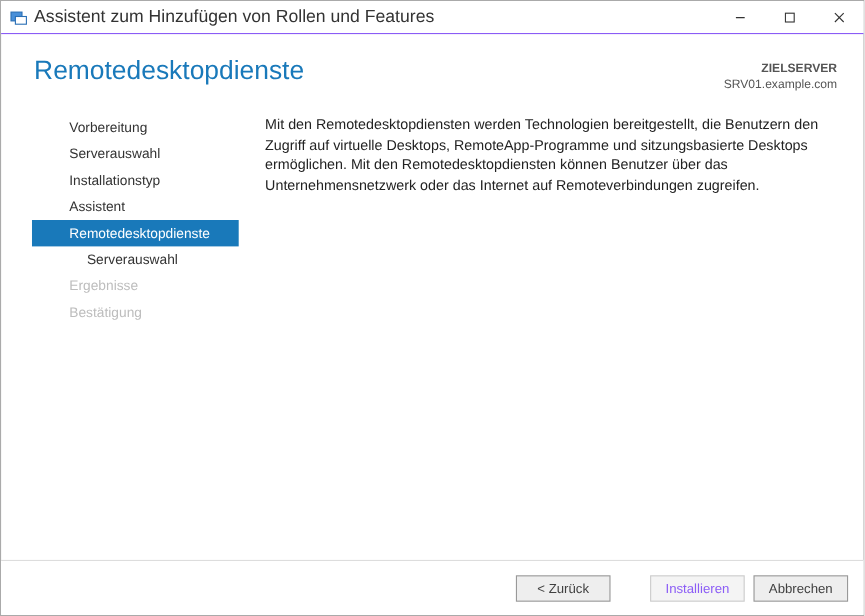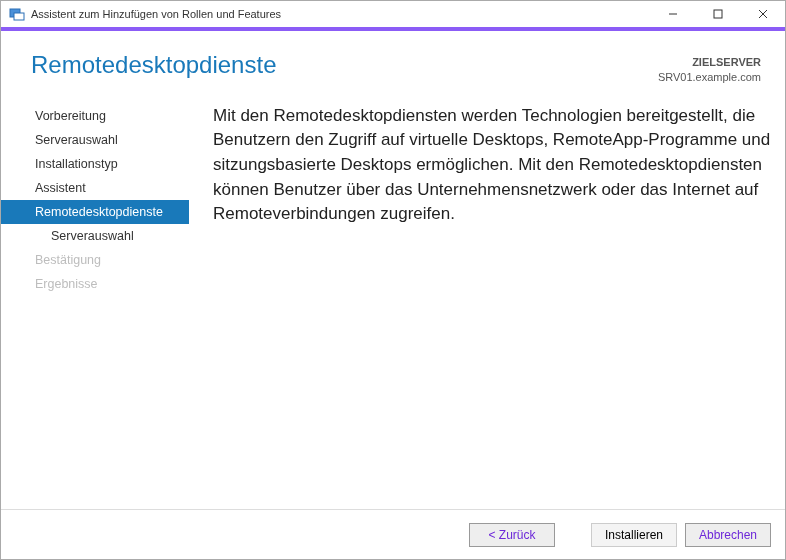--- a/index.html
+++ b/index.html
@@ -17,23 +17,23 @@
     display: flex;
     flex-direction: column;
     position: relative;
   }
   
   .titlebar {
     height: 30px;
     display: flex;
     align-items: center;
     padding-left: 8px;
-    border-bottom: 4px solid #8b5cf6;
-    background: #fff;
-    font-size: 11px;
+    border-bottom: 1px solid #8b5cf6;
+    background: #fff;
+    font-size: 16px;
     color: #333;
   }
   .titlebar .app-icon {
     width: 16px; height: 16px;
     margin-right: 6px;
     display: inline-flex;
     align-items: center;
     justify-content: center;
   }
   .titlebar .title-text { flex: 0 0 auto; }
@@ -65,20 +65,21 @@
     line-height: 1.4;
     padding-top: 4px;
   }
   .target .label { text-transform: uppercase; font-weight: bold; }
 
   
   .body {
     flex: 1;
     display: flex;
     overflow: hidden;
+    margin-left: 28px;
   }
   .sidebar {
     width: 188px;
     padding-top: 10px;
   }
   .nav-item {
     padding: 5px 14px 5px 34px;
     font-size: 12.5px;
     color: #333;
     cursor: pointer;
@@ -89,21 +90,21 @@
     background: #1979ba;
     color: #fff;
   }
   .nav-item.disabled {
     color: #bdbdbd;
     cursor: default;
   }
   .content {
     flex: 1;
     padding: 10px 10px 10px 24px;
-    font-size: 17px;
+    font-size: 13px;
     color: #222;
     line-height: 1.45;
   }
 
   
   .footer {
     height: 50px;
     border-top: 1px solid #ddd;
     display: flex;
     align-items: center;
@@ -112,28 +113,28 @@
     gap: 8px;
     background: #fff;
   }
   .btn {
     min-width: 86px;
     height: 24px;
     padding: 0 12px;
     font-size: 12px;
     border: 1px solid #999;
     background: #eee;
-    color: #6d28d9;
+    color: #404040;
     cursor: pointer;
     display: inline-flex;
     align-items: center;
     justify-content: center;
   }
   .btn.disabled {
-    color: #000000;
+    color: #8b5cf6;
     border-color: #ccc;
     background: #f4f4f4;
     cursor: default;
   }
   .btn-spacer { width: 20px; }
 </style>
 </head>
 <body>
 
 <div class="window">
@@ -176,22 +177,22 @@
   </div>
 
   <div class="body">
     <div class="sidebar" id="sidebar">
         <div class="nav-item">Vorbereitung</div>
         <div class="nav-item">Serverauswahl</div>
         <div class="nav-item">Installationstyp</div>
         <div class="nav-item">Assistent</div>
         <div class="nav-item selected">Remotedesktopdienste</div>
         <div class="nav-item indent">Serverauswahl</div>
+        <div class="nav-item disabled">Ergebnisse</div>
         <div class="nav-item disabled">Bestätigung</div>
-        <div class="nav-item disabled">Ergebnisse</div>
       </div>
     <div class="content">
       <div>Mit den Remotedesktopdiensten werden Technologien bereitgestellt, die Benutzern den Zugriff auf virtuelle Desktops, RemoteApp-Programme und sitzungsbasierte Desktops ermöglichen. Mit den Remotedesktopdiensten können Benutzer über das Unternehmensnetzwerk oder das Internet auf Remoteverbindungen zugreifen.</div>
     </div>
   </div>
 
   <div class="footer">
     <div class="btn">&lt; Zurück</div>
     <div class="btn-spacer"></div>
     <div class="btn disabled">Installieren</div>

